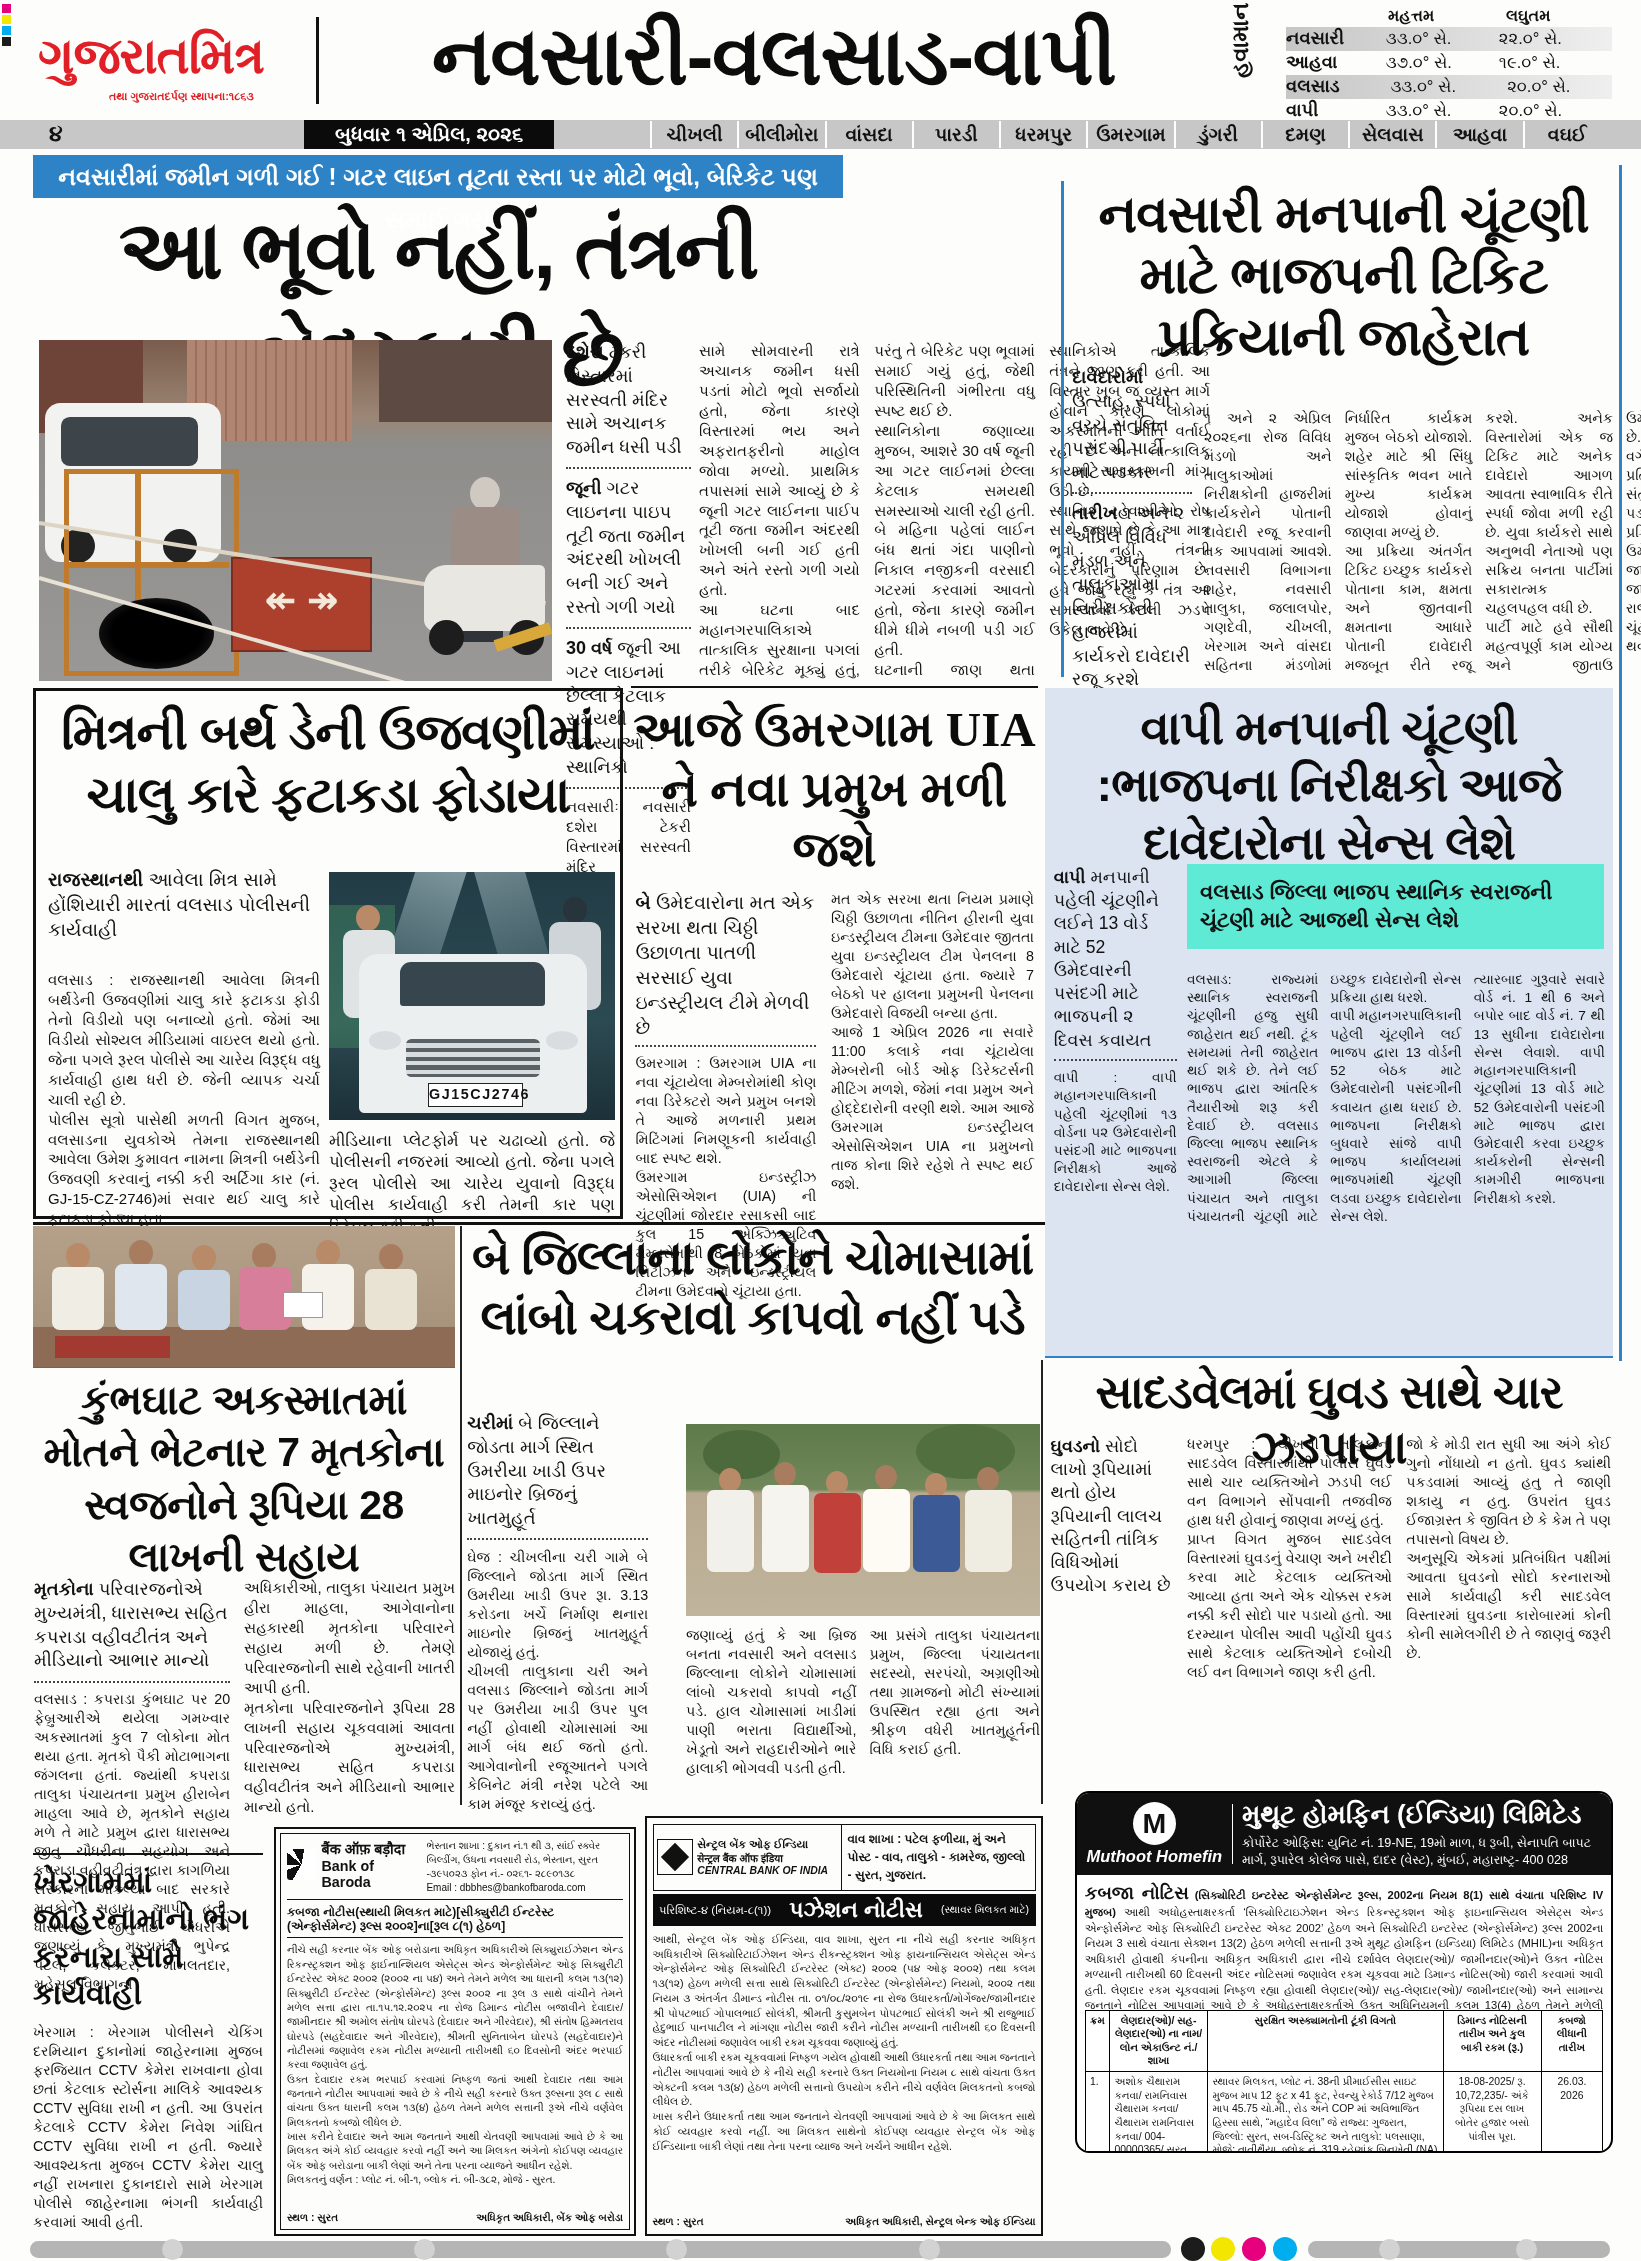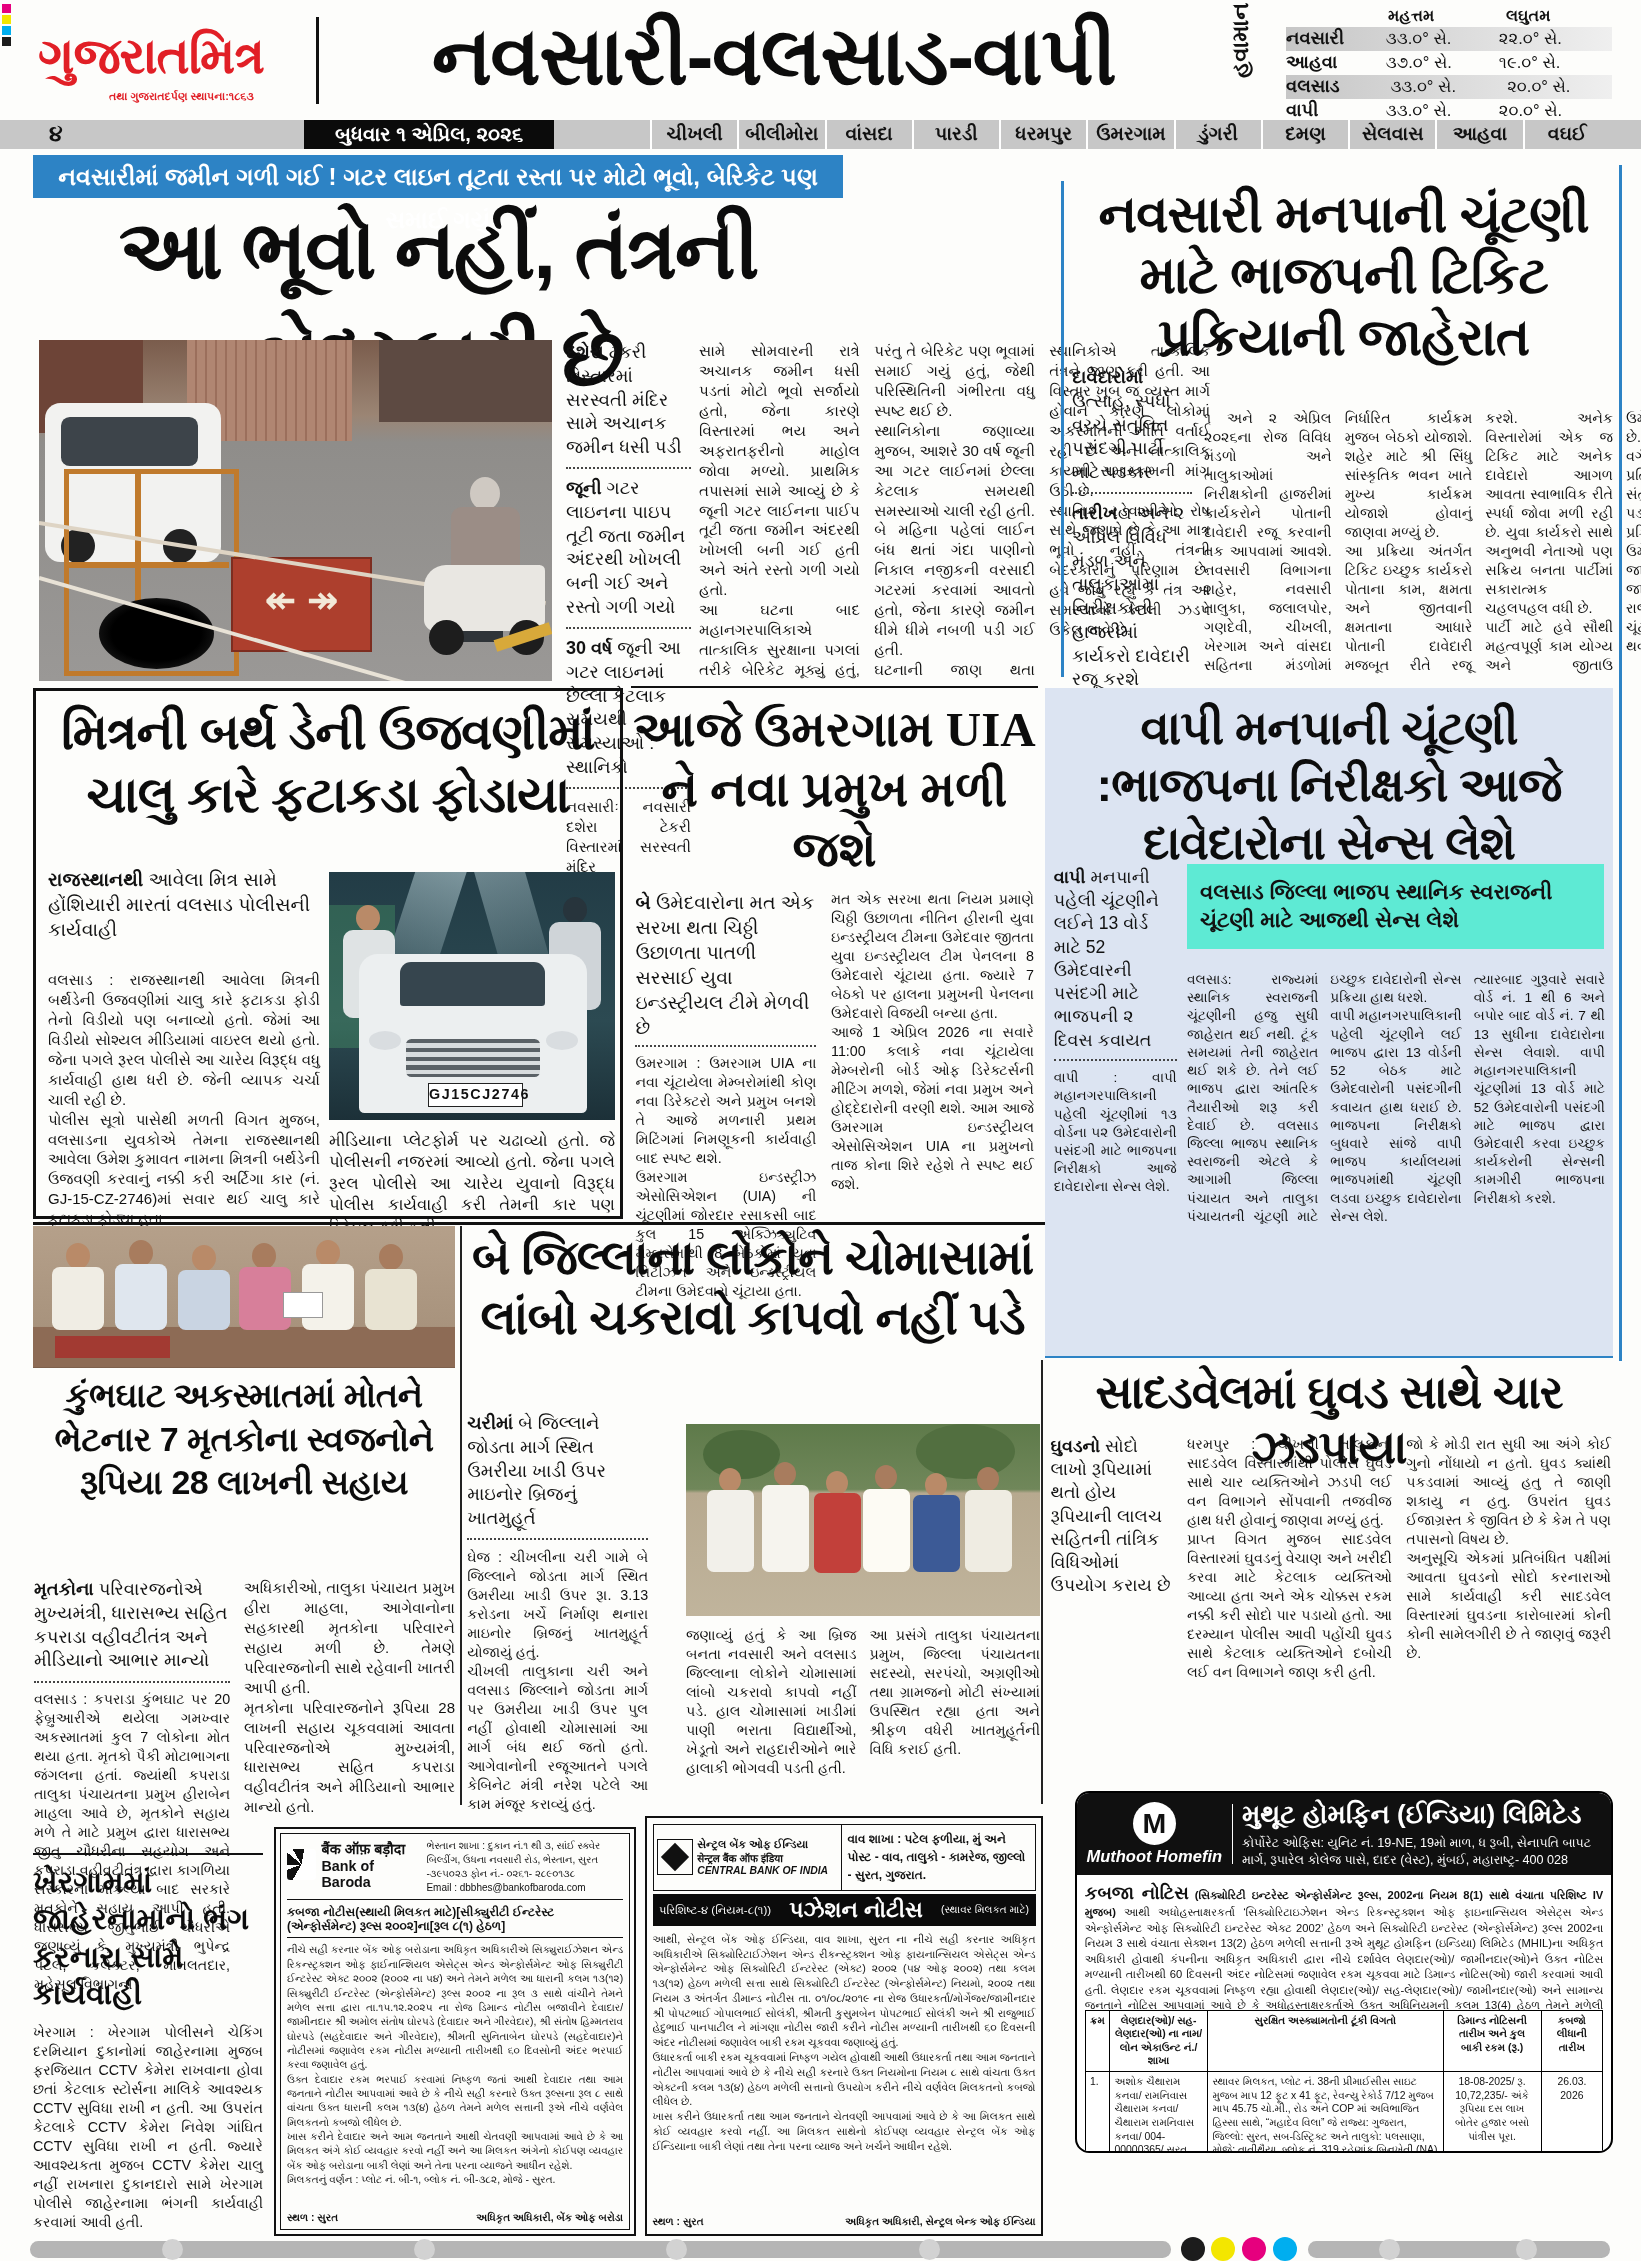--- a/index.html
+++ b/index.html
@@ -66,21 +66,21 @@
         <span class="wcity">વાપી</span>
         <span class="wval">૩૩.૦° સે.</span>
         <span class="wval">૨૦.૦° સે.</span>
       </div>
     </div>
   </div>
 
   <div class="abs" style="left:0;top:120px;width:1641px;height:28.5px;background:#c7c7c7;">
     <div class="abs" style="left:49px;top:1.1px;font-size:22px;font-weight:bold;">૪</div>
     <div class="abs" style="left:304px;top:0;width:250px;height:28.5px;background:#0b0b0b;color:#fff;text-align:center;line-height:28.5px;font-size:20px;font-weight:bold;">બુધવાર ૧ એપ્રિલ, ૨૦૨૬</div>
-    <div class="abs" style="left:650px;top:0;width:960px;height:28.5px;display:flex;">
+    <div class="abs" style="left:650px;top:0;width:960px;height:28.5px;display:flex;align-items:center;">
       <span class="navcell">ચીખલી</span>
       <span class="navcell">બીલીમોરા</span>
       <span class="navcell">વાંસદા</span>
       <span class="navcell">પારડી</span>
       <span class="navcell">ધરમપુર</span>
       <span class="navcell">ઉમરગામ</span>
       <span class="navcell">ડુંગરી</span>
       <span class="navcell">દમણ</span>
       <span class="navcell">સેલવાસ</span>
       <span class="navcell">આહવા</span>
@@ -227,21 +227,21 @@
     <div class="abs circ" style="left:219px;top:16.5px;width:24px;height:26px;background:#a87c5e;"></div>
       <div class="abs" style="left:206px;top:41px;width:52px;height:63px;background:#d77f9a;border-radius:7.7px;"></div>
     <div class="abs circ" style="left:283px;top:13.7px;width:24px;height:26px;background:#b98a68;"></div>
       <div class="abs" style="left:269px;top:38px;width:52px;height:66px;background:#f4f2ea;border-radius:7.7px;"></div>
     <div class="abs circ" style="left:346px;top:17.6px;width:24px;height:26px;background:#a87c5e;"></div>
       <div class="abs" style="left:332px;top:43px;width:52px;height:61px;background:#e8e3d2;border-radius:7.7px;"></div>
     <div class="abs" style="left:250px;top:66px;width:38px;height:24px;background:#fff;border:1.1px solid #999;"></div>
   </div>
 
   <div class="abs" style="left:33px;top:1374px;width:422px;">
-    <div class="hl" style="font-size:34px;line-height:1.28;letter-spacing:-0.5px;">કુંભઘાટ અકસ્માતમાં મોતને ભેટનાર 7 મૃતકોના સ્વજનોને રૂપિયા 28 લાખની સહાય</div>
+    <div class="hl" style="font-size:41px;line-height:1.28;letter-spacing:-0.5px;">કુંભઘાટ અકસ્માતમાં મોતને ભેટનાર 7 મૃતકોના સ્વજનોને રૂપિયા 28 લાખની સહાય</div>
     <div class="abs" style="left:1.1px;top:204px;width:196px;height:274px;">
       <div class="sb" style="font-size:18px;"><b>મૃતકોના</b><span> પરિવારજનોએ મુખ્યમંત્રી, ધારાસભ્ય સહિત કપરાડા વહીવટીતંત્ર અને મીડિયાનો આભાર માન્યો</span></div>
       <div class="dot"></div>
       <div class="bt" style="font-size:14.3px;">વલસાડ : કપરાડા કુંભઘાટ પર 20 ફેબ્રુઆરીએ થયેલા ગમખ્વાર અકસ્માતમાં કુલ 7 લોકોના મોત થયા હતા. મૃતકો પૈકી મોટાભાગના જંગલના હતાં. જ્યાંથી કપરાડા તાલુકા પંચાયતના પ્રમુખ હીરાબેન માહલા આવે છે, મૃતકોને સહાય મળે તે માટે પ્રમુખ દ્વારા ધારાસભ્ય જીતુ ચૌધરીના સહયોગ અને કપરાડા વહીવટીતંત્ર દ્વારા કાગળિયા સરકારના મોકલ્યા બાદ સરકારે મૃતકોને સહાય આપી હતી. ધારાસભ્ય જીતુભાઈ ચૌધરીએ જણાવ્યું કે, મુખ્યમંત્રી ભુપેન્દ્ર પટેલ, કલેક્ટર, મામલતદાર, મહેસૂલ વિભાગના</div>
     </div>
     <div class="abs bt" style="left:211px;top:204px;width:211px;height:241px;font-size:15px;">અધિકારીઓ, તાલુકા પંચાયત પ્રમુખ હીરા માહલા, આગેવાનોના સહકારથી મૃતકોના પરિવારને સહાય મળી છે. તેમણે પરિવારજનોની સાથે રહેવાની ખાતરી આપી હતી.
 મૃતકોના પરિવારજનોને રૂપિયા 28 લાખની સહાય ચૂકવવામાં આવતા પરિવારજનોએ મુખ્યમંત્રી, ધારાસભ્ય સહિત કપરાડા વહીવટીતંત્ર અને મીડિયાનો આભાર માન્યો હતો.</div>
   </div>
 
   <div class="abs" style="left:33px;top:1853px;width:230px;">

